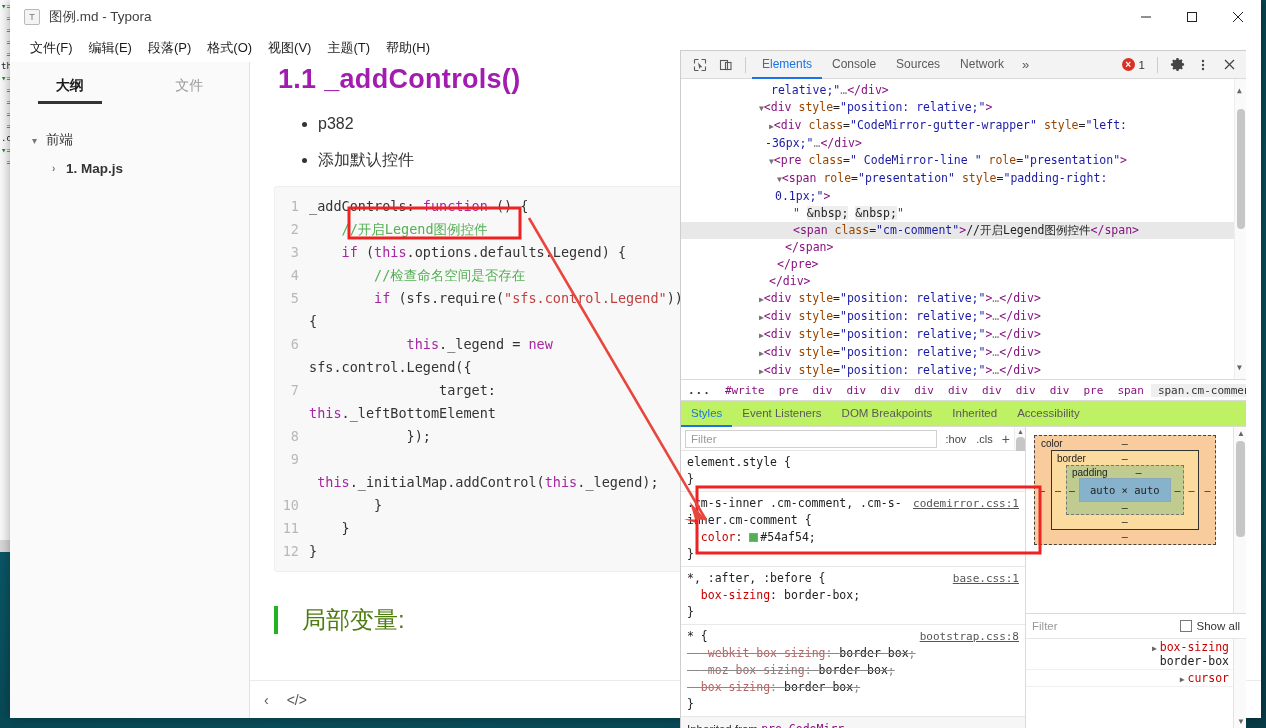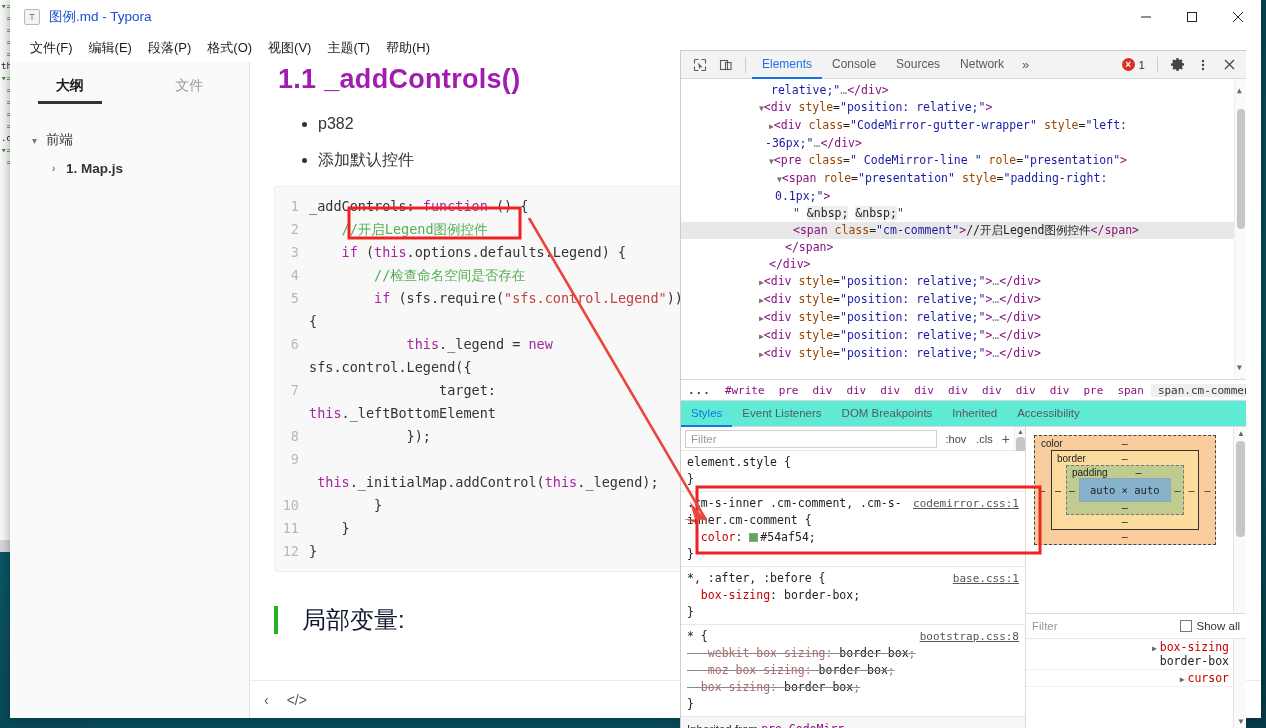--- a/index.html
+++ b/index.html
@@ -41,21 +41,21 @@
     height:34px; display:flex; align-items:center;
     border-bottom:0px solid #eee; background:#fff;
     position:relative;
   }
   .app-icon{
     width:16px;height:16px;margin-left:14px;margin-right:9px;
     border:1px solid #b9b9b9;border-radius:2px;background:#f4f4f4;
     font-size:9px;color:#777;display:flex;align-items:center;justify-content:center;
     font-family:"Liberation Sans",sans-serif;
   }
-  .title-text{ font-size:13.5px; color:#1d4ed8; }
+  .title-text{ font-size:13.5px; color:#404040; }
   .wincontrols{ position:absolute; right:0; top:0; height:34px; display:flex; }
   .wc{ width:46px;height:34px;display:flex;align-items:center;justify-content:center; }
   .wc svg{ display:block; }
 
   .menubar{
     height:28px; display:flex; align-items:center; padding-left:12px;
     background:#fff; font-size:13px; color:#1b1b1b;
   }
   .menu-item{ padding:2px 8px; cursor:default; white-space:nowrap; }
 
@@ -109,21 +109,21 @@
   .k{ color:#a626a4; }
   .cm{ color:#54af54; }
   .str{ color:#c04040; }
 
   .quote{
     margin-top:32px; padding-left:28px; position:relative;
   }
   .quote:before{
     content:""; position:absolute; left:0; top:2px; bottom:2px; width:4px; background:#22b222;
   }
-  .quote-text{ color:#0f172a; font-size:24px; }
+  .quote-text{ color:#4d7c0f; font-size:24px; }
 
   .statusbar{
     height:38px; border-top:1px solid #eaeaea; display:flex; align-items:center;
     padding:0 14px; font-size:12.5px; color:#666; background:#fff;
   }
   .sb-left{ display:flex; align-items:center; gap:18px; }
   .sb-ico{ font-size:14px; color:#555; }
   .sb-right{ margin-left:auto; font-size:12.5px; color:#555; }
 
   
@@ -183,21 +183,21 @@
     height:22px; border-top:1px solid #dadada; border-bottom:1px solid #dadada;
     display:flex; align-items:center; font-size:11px; color:#881280; flex:none;
     font-family:"DejaVu Sans Mono", monospace; background:#fff; overflow:hidden;
   }
   .crumb{ padding:0 7px; white-space:nowrap; }
   .crumb.dots{ color:#333; font-weight:bold; letter-spacing:1px;}
   .crumb.sel{ background:#efefef; color:#333; }
 
   .panel-tabs{
     height:26px; display:flex; align-items:center; border-bottom:1px solid #dadada;
-    background:#5eead4; flex:none;
+    background:#bef264; flex:none;
   }
   .ptab{ font-size:11.5px;color:#5a5a5a;padding:0 10px;height:26px;display:flex;align-items:center;
     border-bottom:2px solid transparent;}
   .ptab.active{ color:#1a73e8; border-bottom-color:#1a73e8; }
 
   .styles-area{ display:flex; flex:1; min-height:0; }
   .styles-left{ width:345px; border-right:1px solid #dadada; display:flex; flex-direction:column; min-width:0;}
   .filter-row{
     height:24px; display:flex; align-items:center; border-bottom:1px solid #e6e6e6; flex:none;
     font-size:11.5px;
@@ -475,20 +475,21 @@
     <div class="dom-line" style="padding-left:90px;"><span class="attrv">relative;"</span><span class="ellips">…</span><span class="tagn">&lt;/div&gt;</span></div>
     <div class="dom-line" style="padding-left:78px;"><span class="tri">▼</span><span class="tagn">&lt;div </span><span class="attrn">style</span>=<span class="attrv">"position: relative;"</span><span class="tagn">&gt;</span></div>
     <div class="dom-line" style="padding-left:88px;"><span class="tri">▶</span><span class="tagn">&lt;div </span><span class="attrn">class</span>=<span class="attrv">"CodeMirror-gutter-wrapper"</span> <span class="attrn">style</span>=<span class="attrv">"left:</span></div>
     <div class="dom-line" style="padding-left:84px;"><span class="attrv">-36px;"</span><span class="ellips">…</span><span class="tagn">&lt;/div&gt;</span></div>
     <div class="dom-line" style="padding-left:88px;"><span class="tri">▼</span><span class="tagn">&lt;pre </span><span class="attrn">class</span>=<span class="attrv">" CodeMirror-line "</span> <span class="attrn">role</span>=<span class="attrv">"presentation"</span><span class="tagn">&gt;</span></div>
     <div class="dom-line" style="padding-left:96px;"><span class="tri">▼</span><span class="tagn">&lt;span </span><span class="attrn">role</span>=<span class="attrv">"presentation"</span> <span class="attrn">style</span>=<span class="attrv">"padding-right:</span></div>
     <div class="dom-line" style="padding-left:94px;"><span class="attrv">0.1px;"</span><span class="tagn">&gt;</span></div>
     <div class="dom-line" style="padding-left:112px;"><span class="punc">" </span><span style="background:#eee">&amp;nbsp;</span> <span style="background:#eee">&amp;nbsp;</span><span class="punc">"</span></div>
     <div class="dom-line sel" style="padding-left:112px;"><span class="tagn">&lt;span </span><span class="attrn">class</span>=<span class="attrv">"cm-comment"</span><span class="tagn">&gt;</span>//开启Legend图例控件<span class="tagn">&lt;/span&gt;</span></div>
     <div class="dom-line" style="padding-left:104px;"><span class="tagn">&lt;/span&gt;</span></div>
+    <div class="dom-line" style="padding-left:96px;"><span class="tagn">&lt;/pre&gt;</span></div>
     <div class="dom-line" style="padding-left:88px;"><span class="tagn">&lt;/div&gt;</span></div>
     <div class="dom-line" style="padding-left:78px;"><span class="tri">▶</span><span class="tagn">&lt;div </span><span class="attrn">style</span>=<span class="attrv">"position: relative;"</span><span class="tagn">&gt;</span><span class="ellips">…</span><span class="tagn">&lt;/div&gt;</span></div>
     <div class="dom-line" style="padding-left:78px;"><span class="tri">▶</span><span class="tagn">&lt;div </span><span class="attrn">style</span>=<span class="attrv">"position: relative;"</span><span class="tagn">&gt;</span><span class="ellips">…</span><span class="tagn">&lt;/div&gt;</span></div>
     <div class="dom-line" style="padding-left:78px;"><span class="tri">▶</span><span class="tagn">&lt;div </span><span class="attrn">style</span>=<span class="attrv">"position: relative;"</span><span class="tagn">&gt;</span><span class="ellips">…</span><span class="tagn">&lt;/div&gt;</span></div>
     <div class="dom-line" style="padding-left:78px;"><span class="tri">▶</span><span class="tagn">&lt;div </span><span class="attrn">style</span>=<span class="attrv">"position: relative;"</span><span class="tagn">&gt;</span><span class="ellips">…</span><span class="tagn">&lt;/div&gt;</span></div>
     <div class="dom-line" style="padding-left:78px;"><span class="tri">▶</span><span class="tagn">&lt;div </span><span class="attrn">style</span>=<span class="attrv">"position: relative;"</span><span class="tagn">&gt;</span><span class="ellips">…</span><span class="tagn">&lt;/div&gt;</span></div>
     <div class="dom-scroll">
       <div class="arrowup">▲</div>
       <div class="thumb"></div>
       <div class="arrowdn">▼</div>

